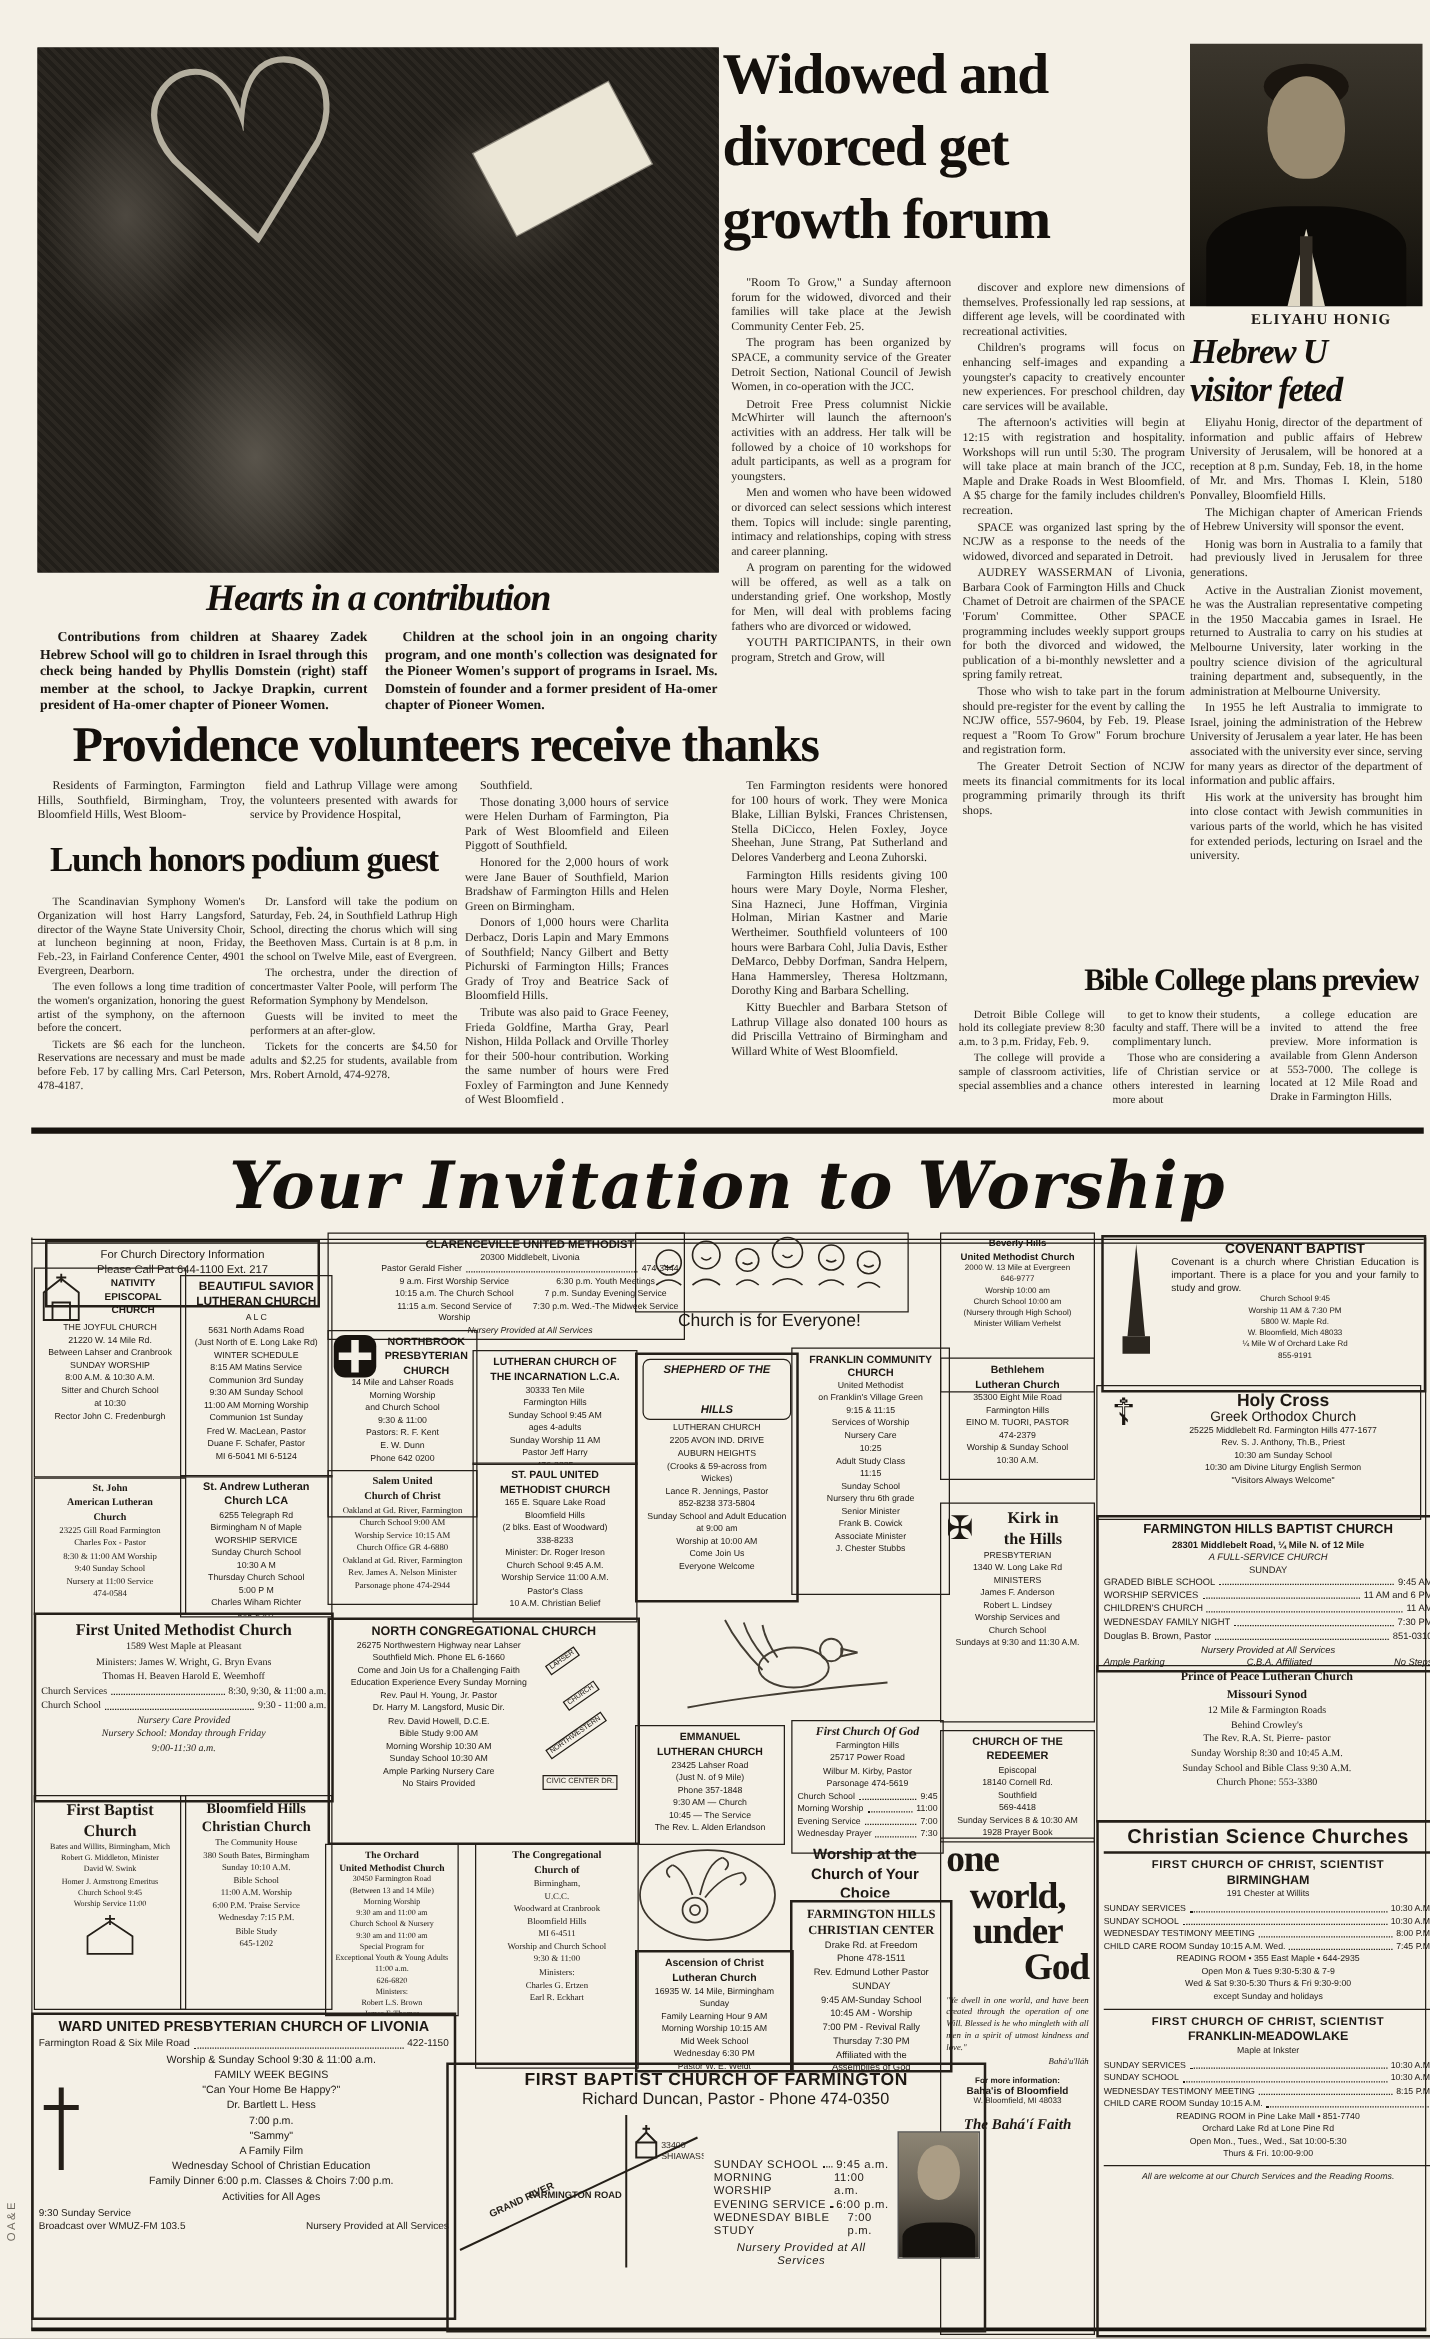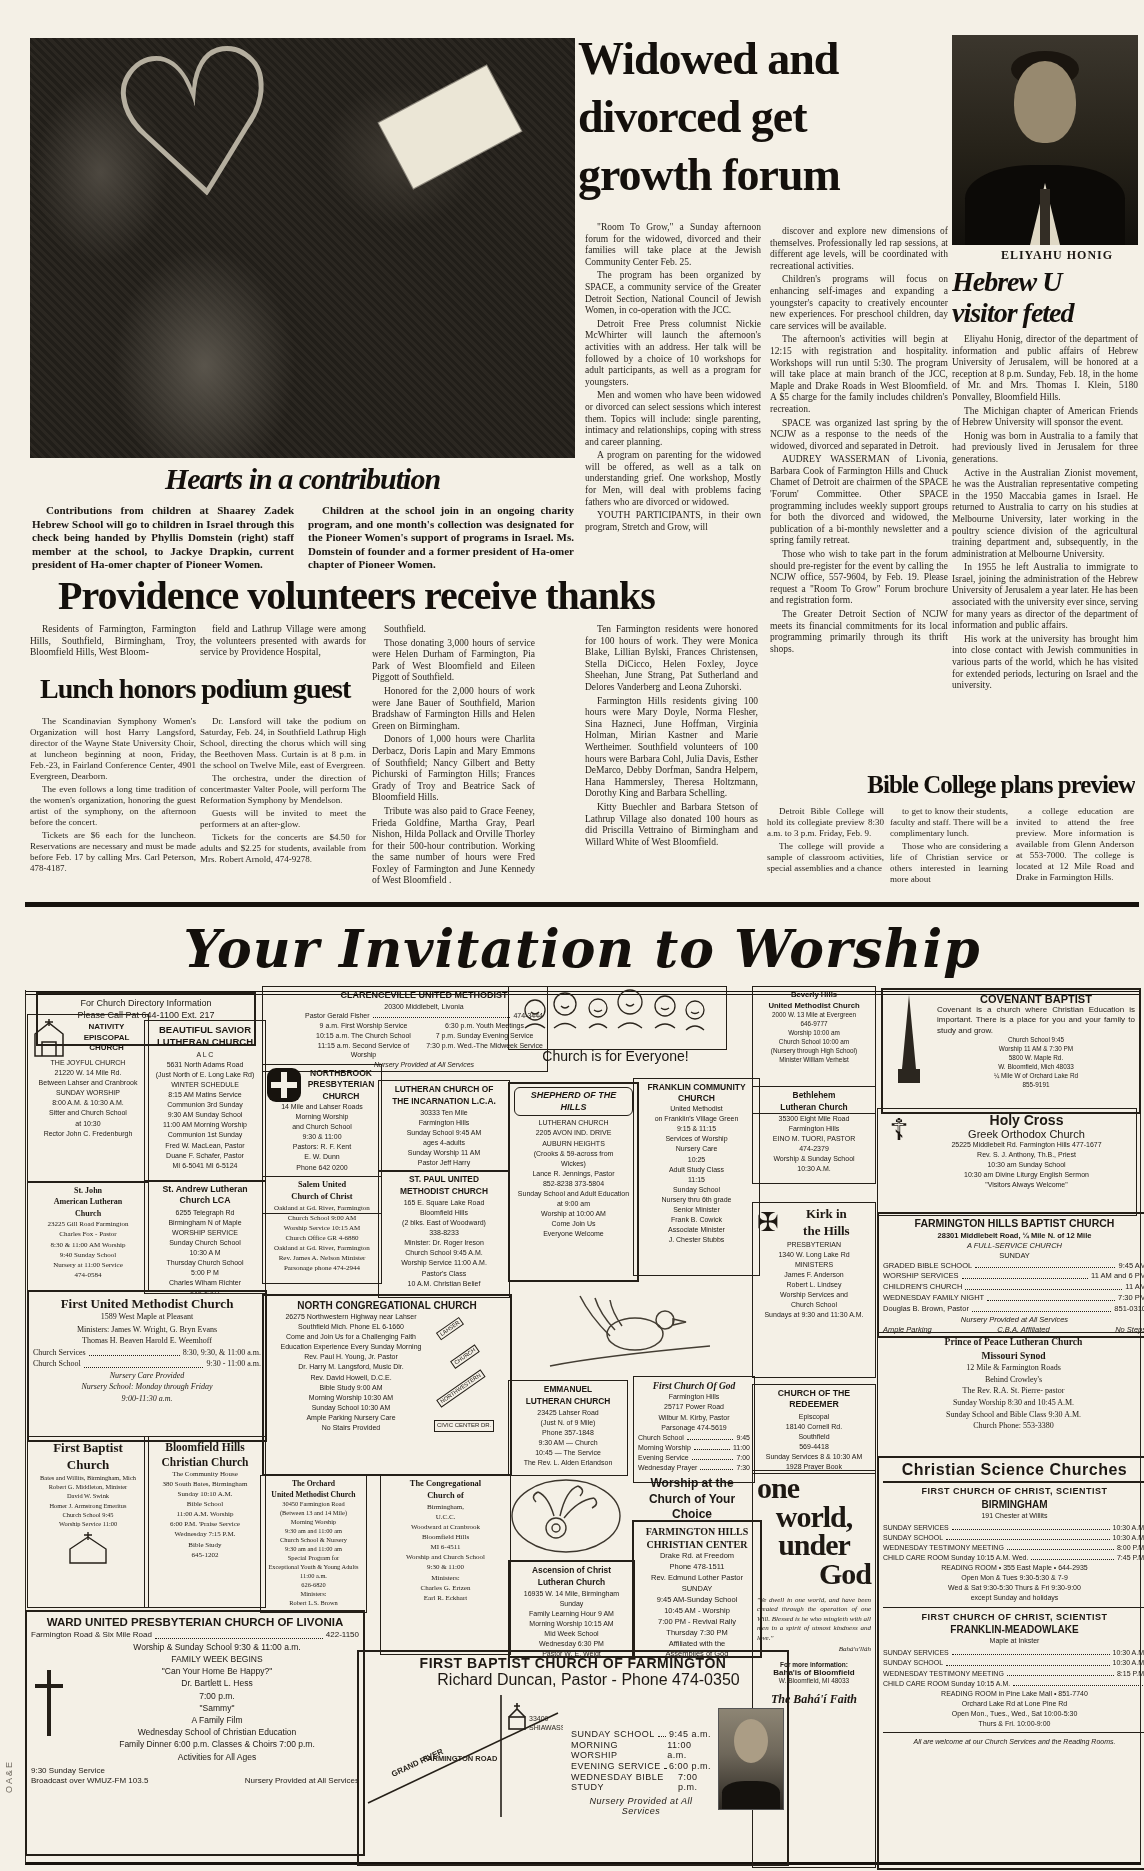--- a/index.html
+++ b/index.html
@@ -321,21 +321,21 @@
       <div>Sunday School 9:45 AM</div>
       <div>ages 4-adults</div>
       <div>Sunday Worship 11 AM</div>
       <div>Pastor Jeff Harry</div>
       <div>476-3335</div>
     </div>
 
   <div class="ad f7" style="left:508px;top:1082px;width:119px;height:190px;border-width:2px;">
     <div style="border:1px solid #241f18;border-radius:6px;padding:2px 1px;margin-bottom:2px;">
       <div style="text-align:center;font-weight:bold;font-style:italic;font-size:9px;">SHEPHERD OF THE</div>
-      <div style="text-align:center;font-weight:bold;font-style:italic;font-size:9px;border-bottom:1px wavy;">HILLS</div>
+      <div style="text-align:center;font-weight:bold;font-style:italic;font-size:9px;border-bottom:1px wavy;margin-top:20px;">HILLS</div>
     </div>
     <div class="ls">
         <div>LUTHERAN CHURCH</div>
         <div>2205 AVON IND. DRIVE</div>
         <div>AUBURN HEIGHTS</div>
         <div>(Crooks &amp; 59-across from</div>
         <div>Wickes)</div>
         <div>Lance R. Jennings, Pastor</div>
         <div>852-8238      373-5804</div>
         <div>Sunday School and Adult Education</div>
@@ -858,21 +858,21 @@
       <span>
           <span style="display:block;">9:30 Sunday Service</span>
           <span style="display:block;">Broadcast over WMUZ-FM 103.5</span>
         </span>
       <span>Nursery Provided at All Services</span>
     </div>
   </div>
 
   <div class="ad" style="left:357px;top:1650px;width:420px;height:206px;border-width:2px;">
     <div class="nm" style="font-size:14px;letter-spacing:.5px;">FIRST BAPTIST CHURCH OF FARMINGTON</div>
-    <div style="text-align:center;font-size:16px;margin-bottom:2px;padding-left:31px;">Richard Duncan, Pastor - Phone 474-0350</div>
+    <div style="text-align:center;font-size:13px;margin-bottom:2px;padding-left:31px;">Richard Duncan, Pastor - Phone 474-0350</div>
     <div style="display:flex;gap:8px;">
       <svg width="200" height="130" viewBox="0 0 200 130">
         <g stroke="#241f18" stroke-width="1.6" fill="none">
           <line x1="5" y1="112" x2="195" y2="22"></line>
           <line x1="138" y1="4" x2="138" y2="126"></line>
           <rect x="146" y="26" width="16" height="12"></rect>
           <path d="M146,26 L154,18 L162,26 M154,18 V12 M151,15 H157"></path>
         </g>
         <text x="30" y="86" font-size="8" font-weight="bold" transform="rotate(-25 30 86)">GRAND RIVER</text>
         <text x="60" y="70" font-size="7.5" font-weight="bold">FARMINGTON ROAD</text>

